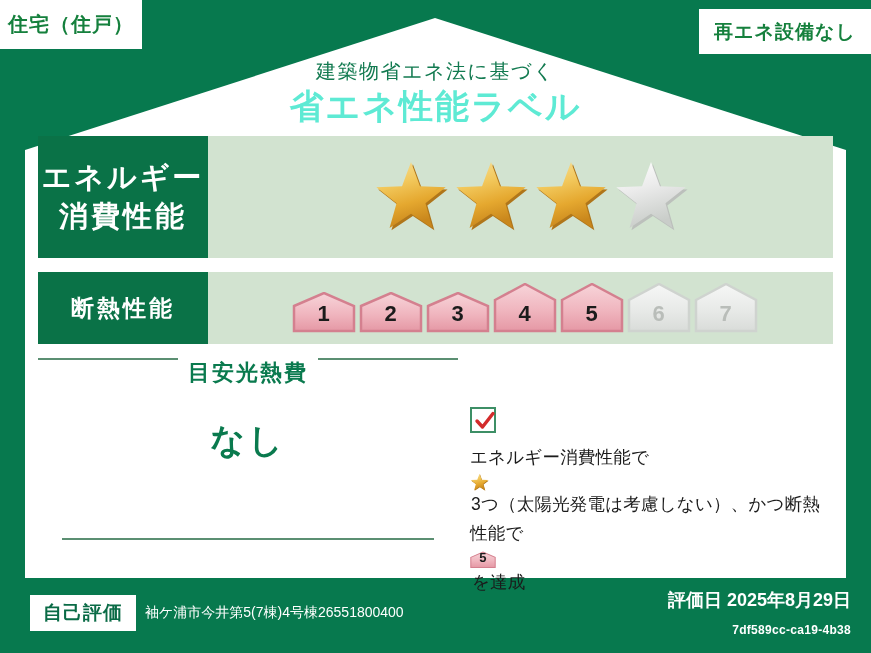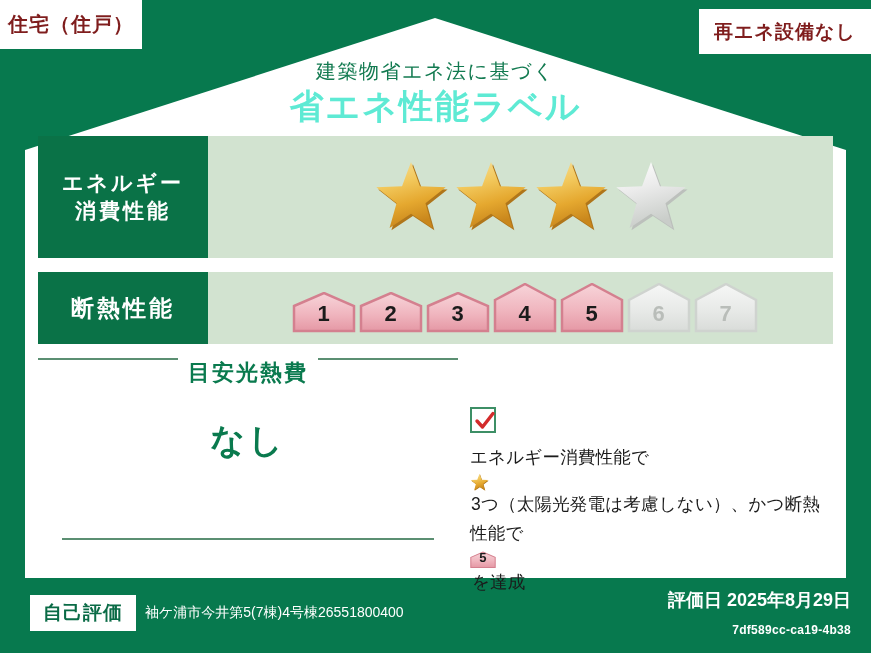--- a/index.html
+++ b/index.html
@@ -15,21 +15,21 @@
   #house {
     position:absolute;
     left:0; top:0; width:871px; height:653px;
     pointer-events:none;
   }
 
   
   .tag {
     position:absolute;
     background:#ffffff;
-    color:#7f1d1d;
+    color:#15803d;
     font-weight:bold;
     display:flex;
     align-items:center;
     justify-content:center;
     letter-spacing:1px;
     z-index:6;
   }
   #tag-left {
     left:0; top:0; width:145px; height:52px;
     font-size:20px;
@@ -82,21 +82,21 @@
     letter-spacing:3px;
     flex:0 0 auto;
   }
   .perf-body {
     flex:1 1 auto;
     display:flex;
     align-items:center;
   }
 
   #row-energy { left:38px; top:136px; width:795px; height:122px; }
-  #row-energy .perf-label { width:170px; font-size:21px; line-height:1.35; }
+  #row-energy .perf-label { width:170px; font-size:29px; line-height:1.35; }
   #row-energy .perf-body { justify-content:center; padding-left:20px; }
 
   #row-insul { left:38px; top:272px; width:795px; height:72px; }
   #row-insul .perf-label { width:170px; font-size:23px; }
   #row-insul .perf-body { justify-content:center; padding-left:8px; }
 
   
   #stars { display:flex; align-items:flex-end; gap:4px; }
   .star { display:block; }
 

